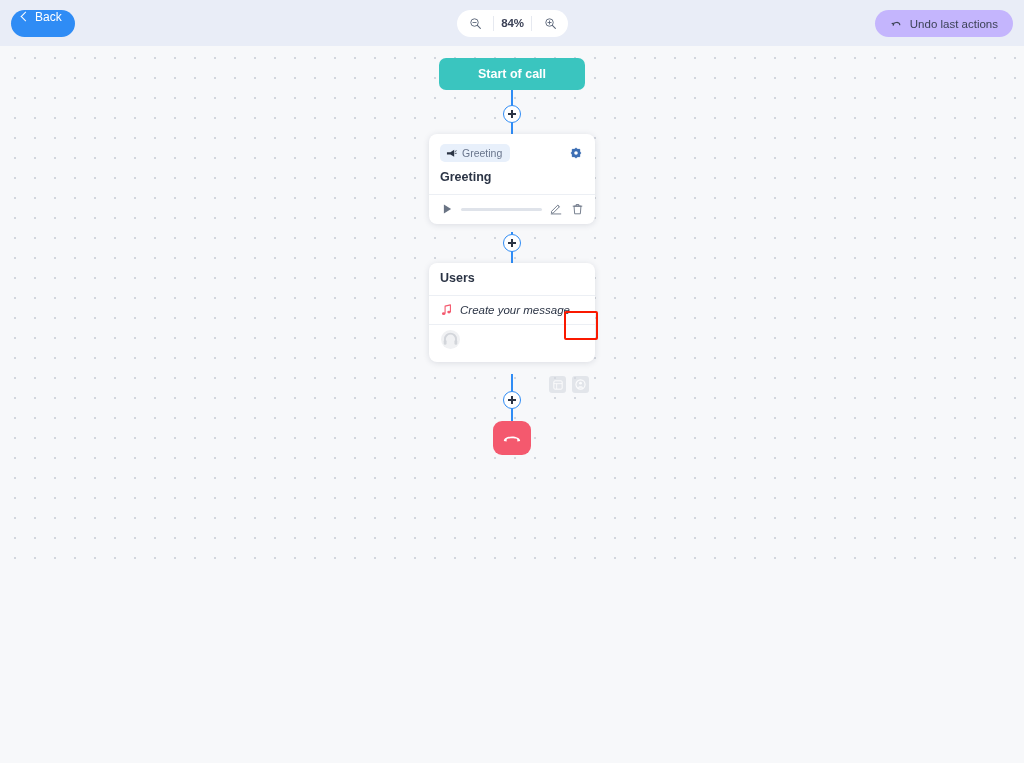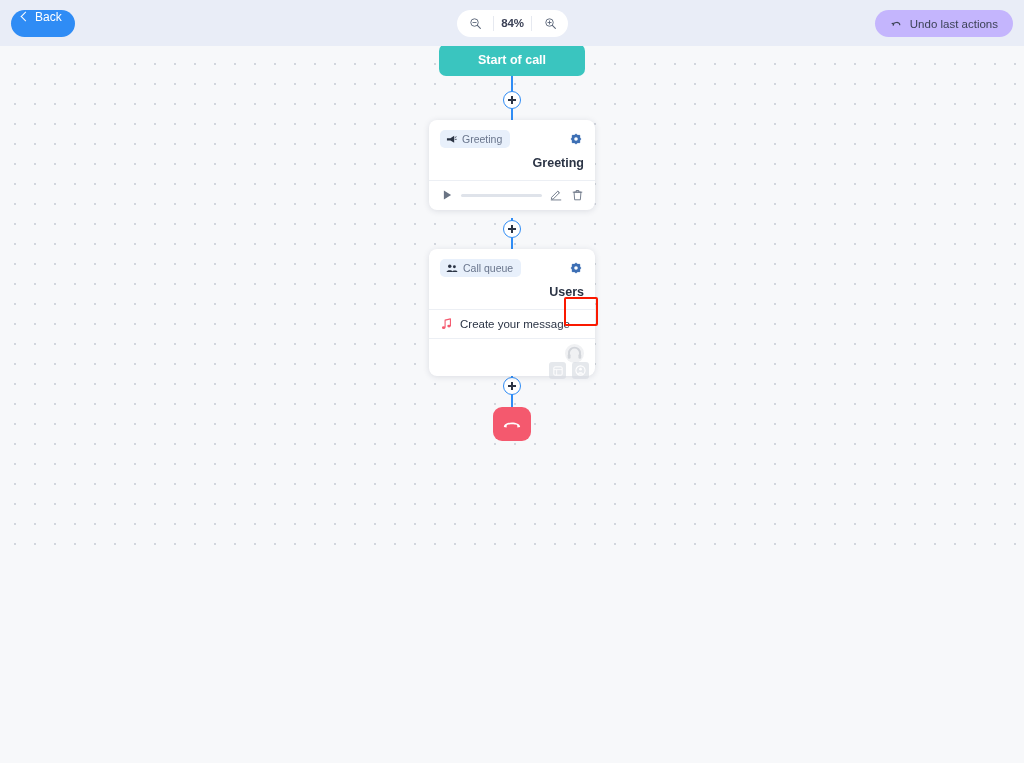--- a/index.html
+++ b/index.html
@@ -13,29 +13,28 @@
 
   body {
     background: #f7f8fa;
     position: relative;
   }
 
   
   #canvas {
     position: absolute;
     left: 0;
-    top: 32px;
+    top: 46px;
     width: 1024px;
     height: 518px;
     background-color: #f7f8fa;
     background-image: radial-gradient(circle, #d2d6dd 0.9px, transparent 1px);
     background-size: 20px 20px;
     background-position: 5px 2px;
     overflow: hidden;
-    text-align: right;
   }
 
   
   #toolbar {
     position: absolute;
     left: 0; top: 0;
     width: 1024px;
     height: 46px;
     background: #e9edf7;
     z-index: 40;
@@ -238,20 +237,21 @@
   }
 
   .msg-row {
     display: flex;
     align-items: center;
     gap: 8px;
     padding: 8px 11px 8px 12px;
     font-size: 11.5px;
     color: #2b3445;
     cursor: pointer;
+    font-style: italic;
   }
 
   .avatar-row {
     padding: 5px 11px 9px 12px;
   }
 
   
   #gear-highlight {
     position: absolute;
     left: 564px; top: 265px;
@@ -378,37 +378,20 @@
           <line x1="1.2" y1="4.2" x2="12.8" y2="4.2" stroke="#6a7484" stroke-width="1.3" stroke-linecap="round"></line>
           <path d="M5.2 4 L5.2 2 L8.8 2 L8.8 4" fill="none" stroke="#6a7484" stroke-width="1.2"></path>
         </svg>
       </span>
     </div>
   </div>
 
   <div class="plus-node" style="top:188px;"></div>
 
   <div class="card" style="top:217px;">
-    <div class="card-head">
-      <span class="badge">
-        <svg width="12" height="11" viewBox="0 0 16 14">
-          <circle cx="5" cy="4" r="2.3" fill="#2b3445"></circle>
-          <circle cx="11.2" cy="4.6" r="1.9" fill="#2b3445"></circle>
-          <path d="M0.8 11.6 C0.8 8.6 9.2 8.6 9.2 11.6 Z" fill="#2b3445"></path>
-          <path d="M8.4 11.6 C8.4 9.2 15.2 9.2 15.2 11.6 Z" fill="#2b3445"></path>
-        </svg>
-        <span>Call queue</span>
-      </span>
-      <button class="gear-btn">
-        <svg width="12" height="12" viewBox="0 0 16 16">
-          <path fill="#3d6fb4" d="M8 0.8 L9.3 2.1 A6 6 0 0 1 10.6 2.6 L12.4 2.2 L13.8 3.6 L13.4 5.4 A6 6 0 0 1 13.9 6.7 L15.2 8 L13.9 9.3 A6 6 0 0 1 13.4 10.6 L13.8 12.4 L12.4 13.8 L10.6 13.4 A6 6 0 0 1 9.3 13.9 L8 15.2 L6.7 13.9 A6 6 0 0 1 5.4 13.4 L3.6 13.8 L2.2 12.4 L2.6 10.6 A6 6 0 0 1 2.1 9.3 L0.8 8 L2.1 6.7 A6 6 0 0 1 2.6 5.4 L2.2 3.6 L3.6 2.2 L5.4 2.6 A6 6 0 0 1 6.7 2.1 Z"></path>
-          <circle cx="8" cy="8" r="2.4" fill="#ffffff"></circle>
-        </svg>
-      </button>
-    </div>
     <div class="card-title">Users</div>
     <div class="card-divider"></div>
     <div class="msg-row">
       <svg width="11" height="12" viewBox="0 0 14 15">
         <path d="M5.2 12 L5.2 2.6 L12 1 L12 10" fill="none" stroke="#f4596e" stroke-width="1.4" stroke-linejoin="round"></path>
         <ellipse cx="3.4" cy="12.2" rx="2.2" ry="1.8" fill="#f4596e"></ellipse>
         <ellipse cx="10.2" cy="10.2" rx="2.2" ry="1.8" fill="#f4596e"></ellipse>
       </svg>
       <span>Create your message</span>
     </div>

